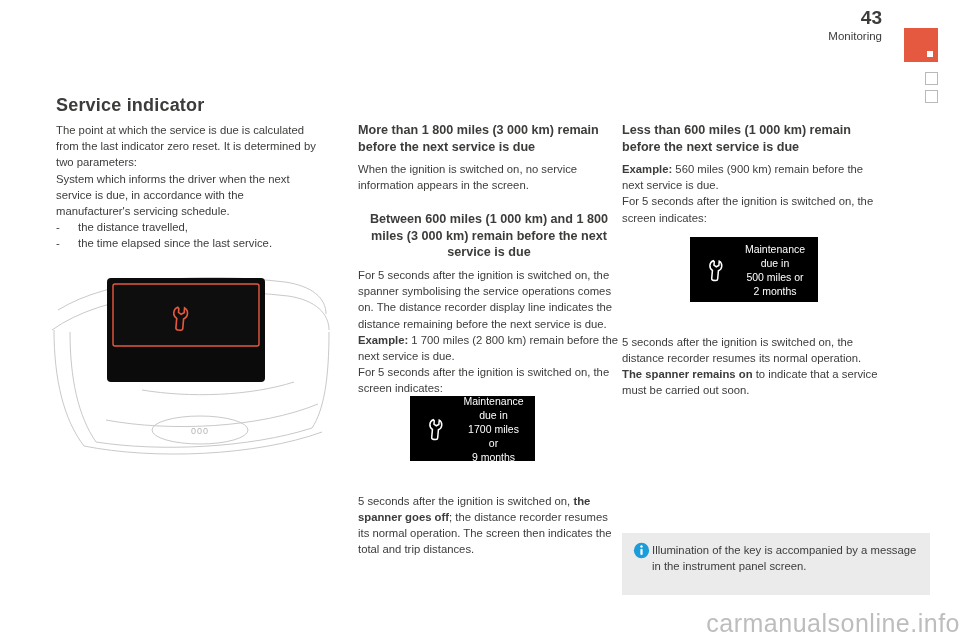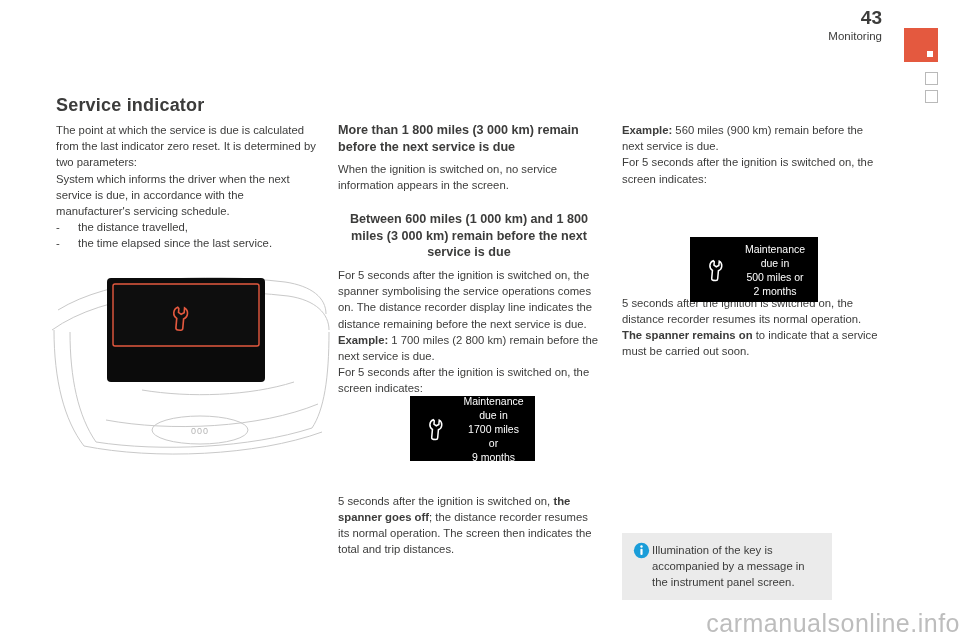--- a/index.html
+++ b/index.html
@@ -76,21 +76,21 @@
 
   
   .col {
     position: absolute;
     width: 260px;
     font-size: 11.3px;
     line-height: 16.2px;
     color: #3c3c3b;
   }
   .col1 { left: 56px;  top: 122px; width: 262px; }
-  .col2 { left: 338px; top: 122px; width: 262px; }
+  .col2 { left: 358px; top: 122px; width: 262px; }
   .col3 { left: 622px; top: 122px; width: 262px; }
 
   .col p { margin: 0 0 0 0; }
   .col .para { margin-bottom: 0px; }
   .sub-head {
     font-size: 12.6px;
     font-weight: bold;
     color: #3c3c3b;
     line-height: 16.5px;
     margin-bottom: 6px;
@@ -140,21 +140,21 @@
     width: 280px;
     height: 190px;
     text-align: right;
   }
 
   
   .info-note {
     position: absolute;
     left: 622px;
     top: 533px;
-    width: 210px;
+    width: 308px;
     min-height: 62px;
     background: #ebebeb;
     display: flex;
     padding: 9px 10px 9px 8px;
   }
   .info-icon {
     width: 22px;
     flex: 0 0 22px;
     display: flex;
     justify-content: center;
@@ -263,20 +263,21 @@
     </svg>
   </div>
   <div class="screen-text">
     <div>Maintenance due in</div>
     <div>1700 miles or</div>
     <div>9 months</div>
   </div>
 </div>
 
 <div class="col col3">
+  <div class="sub-head">Less than 600 miles (1 000 km) remain before the next service is due</div>
   <p class="para">
     <b>Example:</b><span> 560 miles (900 km) remain before the next service is due.</span>
   </p>
   <p class="para">For 5 seconds after the ignition is switched on, the screen indicates:</p>
   <div style="height:108px;"></div>
   <p class="para">
     <span>5 seconds after the ignition is switched on, the distance recorder resumes its normal operation. </span><b>The spanner remains on</b><span> to indicate that a service must be carried out soon.</span>
   </p>
 </div>
 

